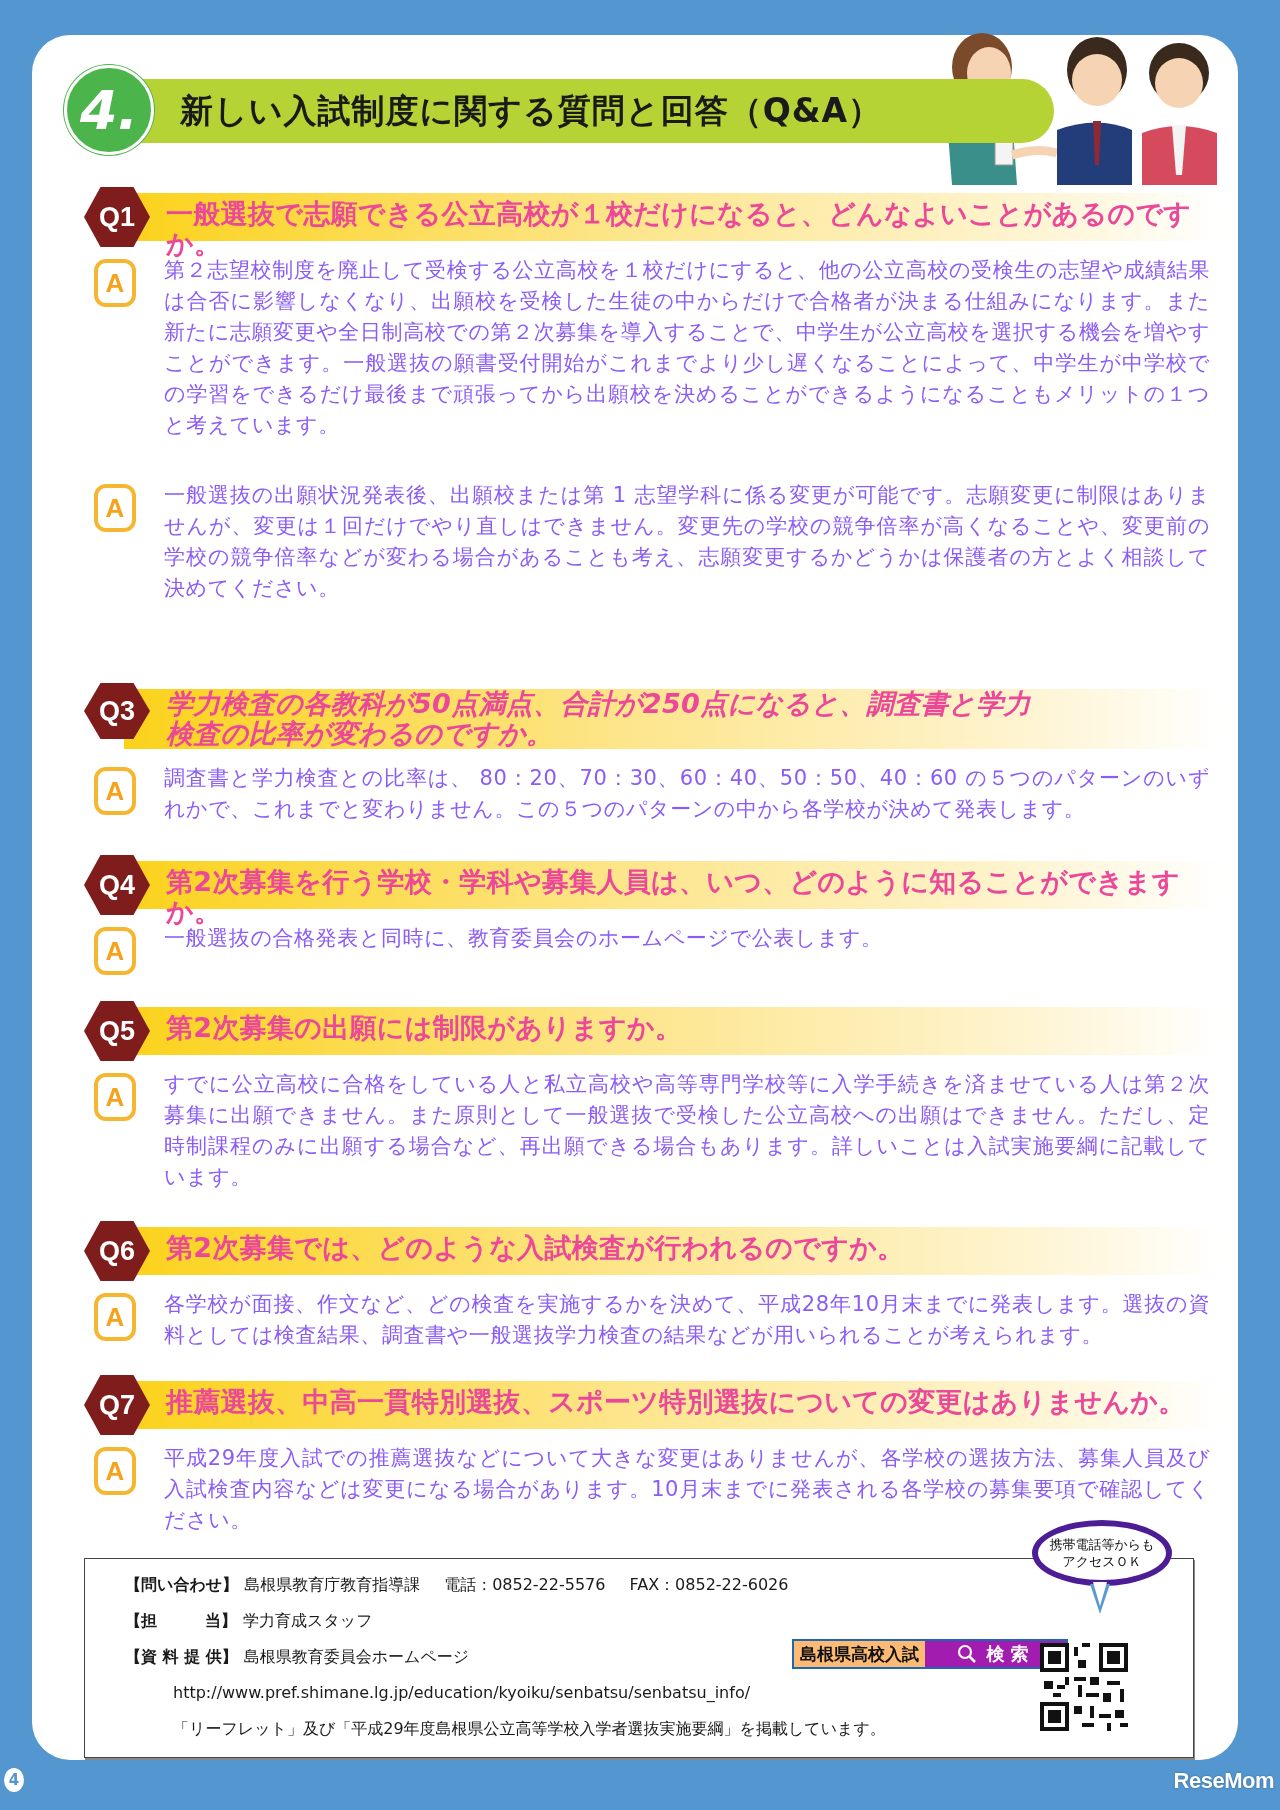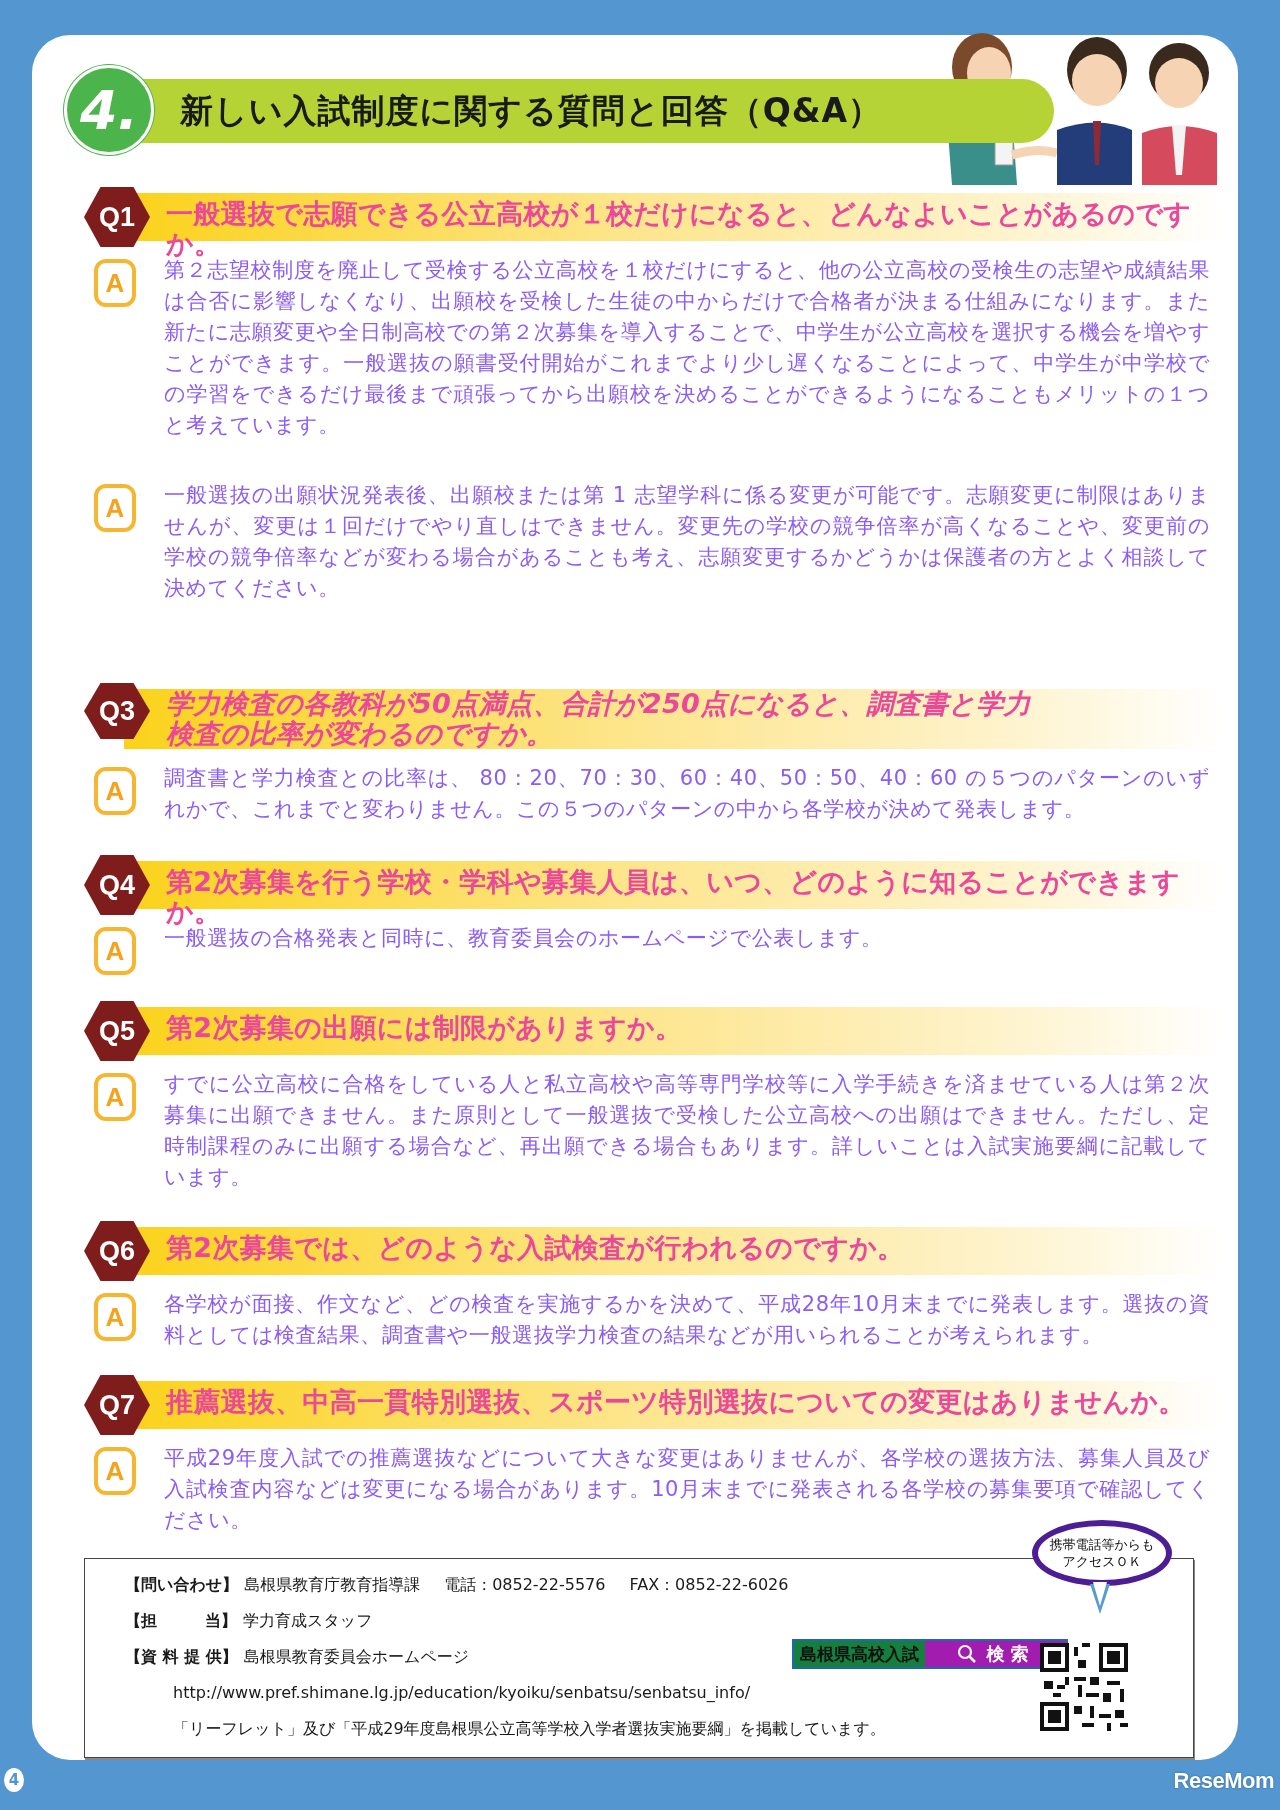--- a/index.html
+++ b/index.html
@@ -74,21 +74,21 @@
   }
   .c-line { position: absolute; left: 12px; font-size: 16px; white-space: nowrap; color: #1a1a1a; margin-left: 28px; }
   .c-label { font-weight: bold; }
   .c-val { margin-left: 6px; }
   .c-gap { display: inline-block; width: 24px; }
   .search-box {
     position: absolute; left: 707px; top: 80px; height: 30px; width: 276px;
     border: 2px solid #1f68b1; display: flex;
   }
   .search-term {
-    background: #15803d; color: #111; font-weight: bold; font-size: 17px;
+    background: #fdba74; color: #111; font-weight: bold; font-size: 17px;
     padding: 0 6px; display: flex; align-items: center; white-space: nowrap;
   }
   .search-btn {
     flex: 1; background: #a21caf; color: #fff; font-weight: bold; font-size: 18px;
     display: flex; align-items: center; justify-content: center; gap: 10px; letter-spacing: 6px;
   }
   .qr {
     position: absolute; left: 1040px; top: 1643px; width: 88px; height: 88px; background: #fff;
   }
   .bubble {

